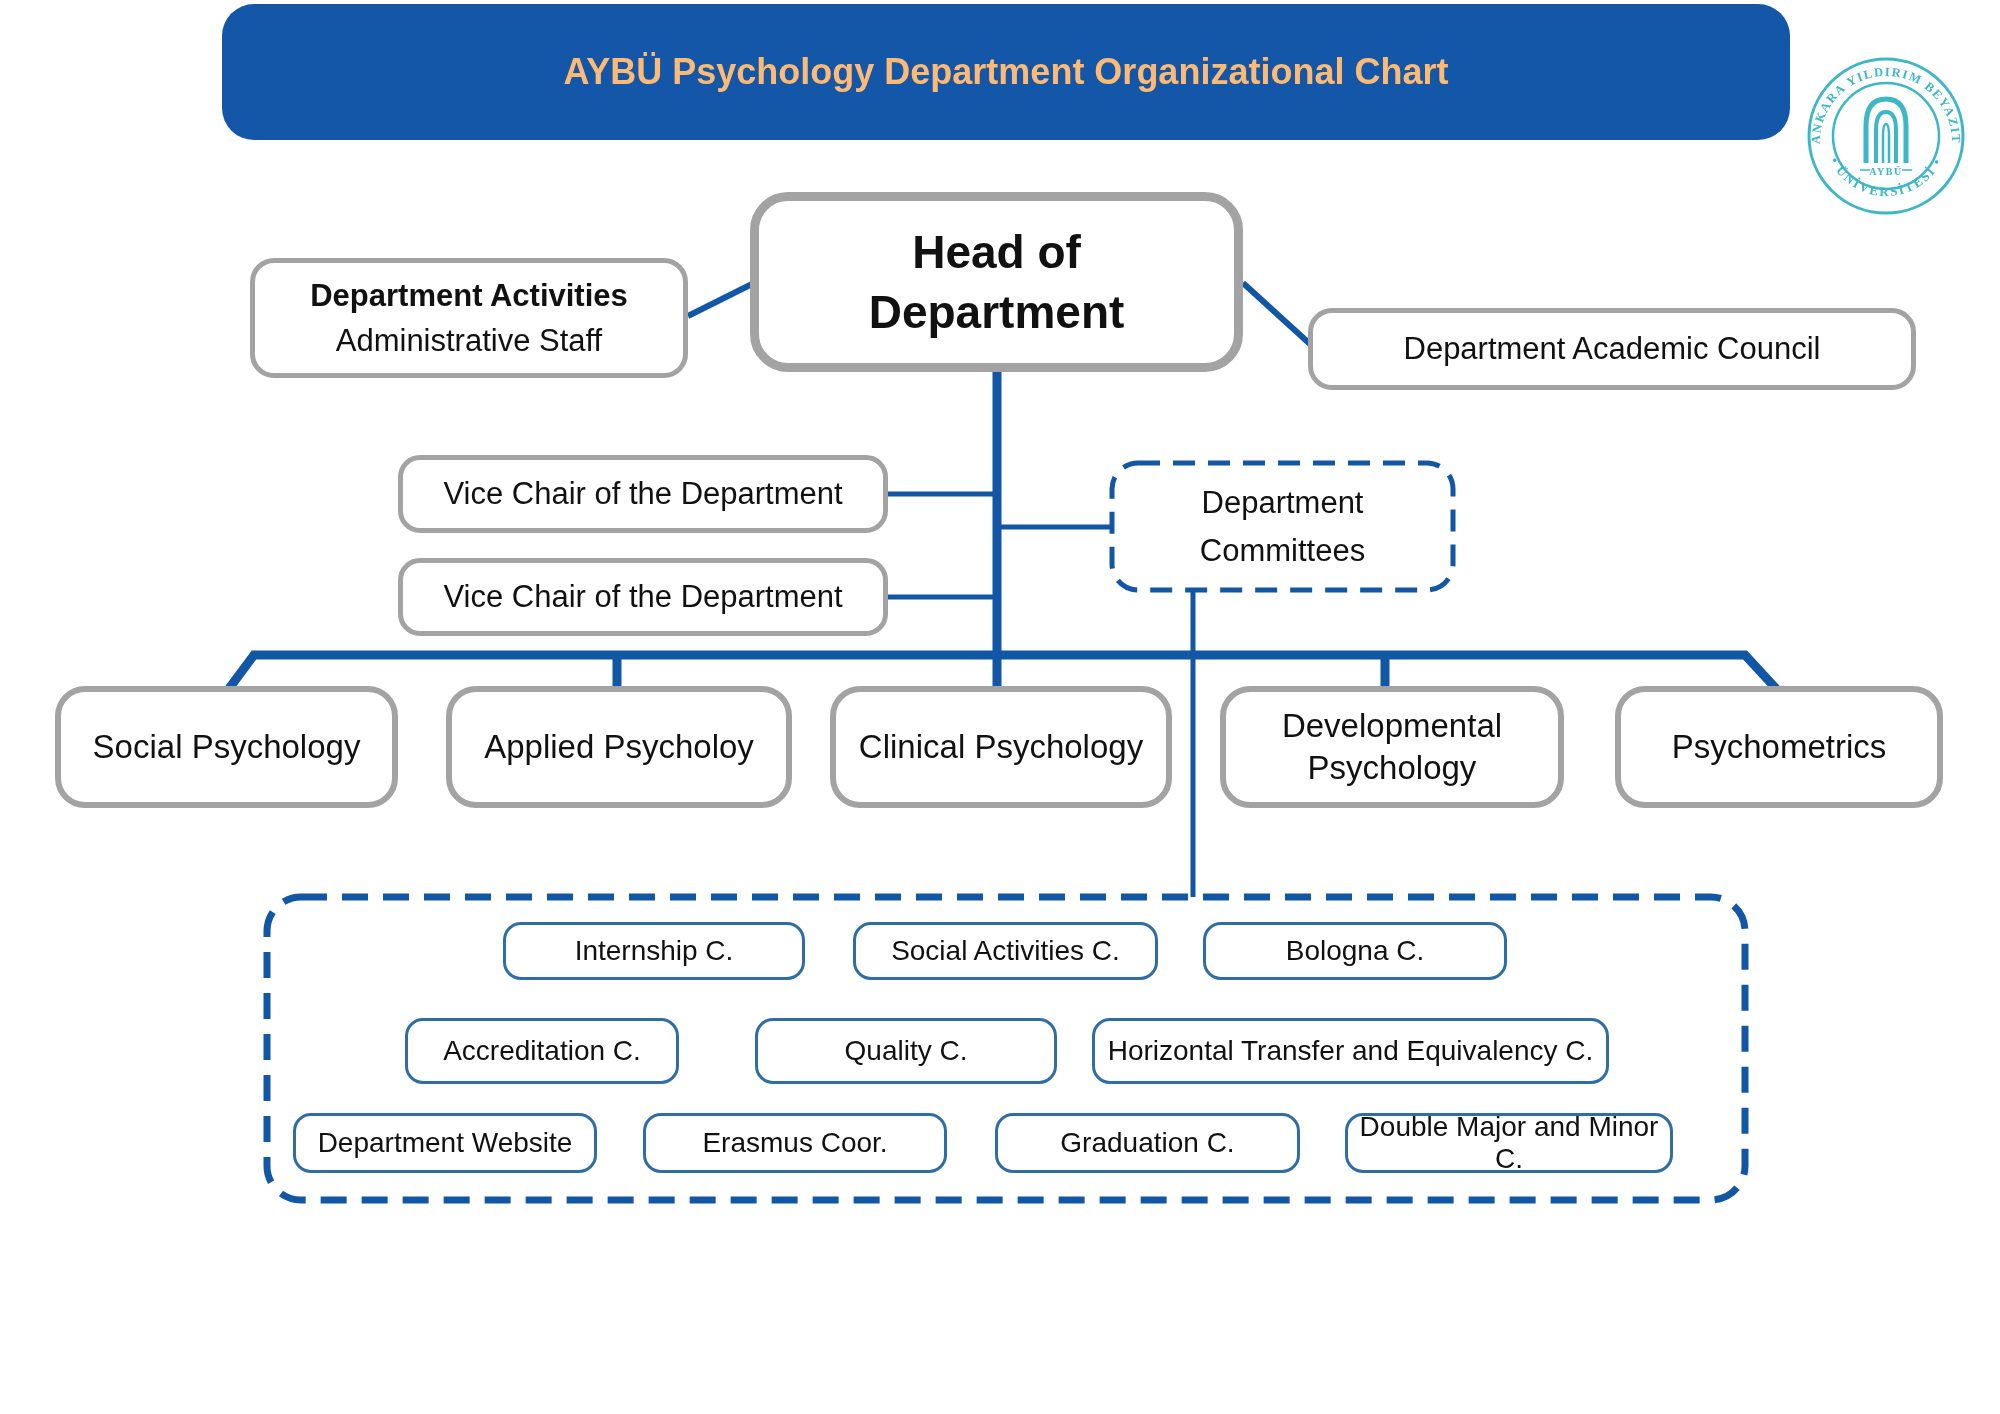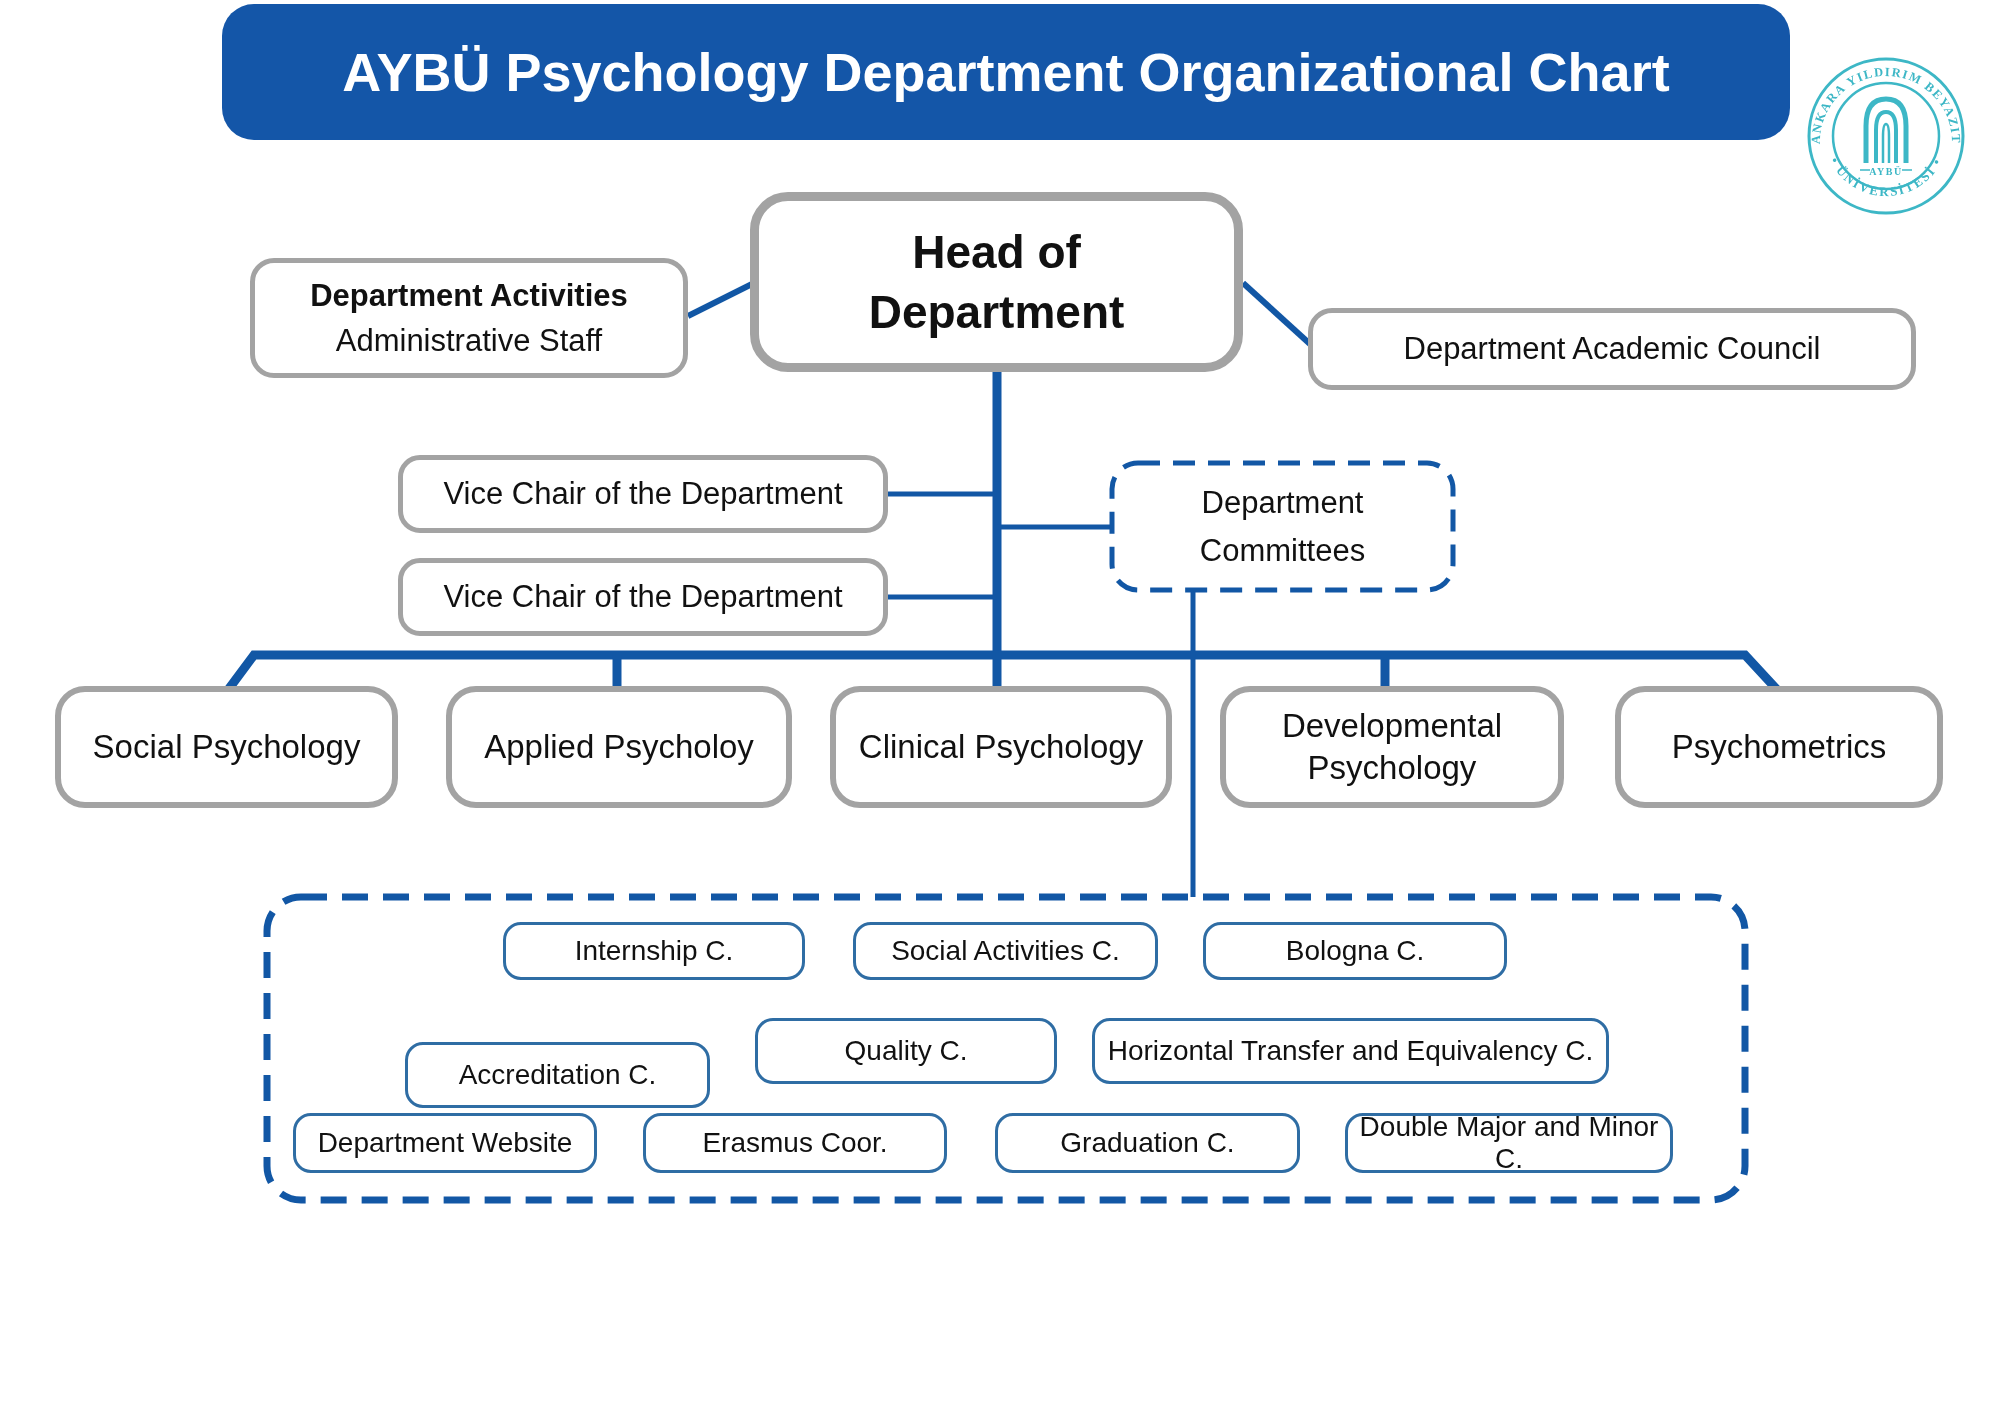--- a/index.html
+++ b/index.html
@@ -6,21 +6,21 @@
   .stage{
     position:relative;width:2000px;height:1414px;background:#ffffff;overflow:hidden;
     font-family:"Liberation Sans","DejaVu Sans",sans-serif;color:#111111;
   }
   .layer{position:absolute;left:0;top:0;width:2000px;height:1414px;}
   
   .banner{
     position:absolute;left:222px;top:4px;width:1568px;height:136px;
     background:#1456A8;border-radius:32px;display:flex;align-items:center;justify-content:center;
   }
-  .banner .title{color:#ffffff;font-weight:bold;font-size:54px;letter-spacing:0px;white-space:nowrap;}
+  .banner .title{color:#fdba74;font-weight:bold;font-size:36px;letter-spacing:0px;white-space:nowrap;}
   
   .node{
     position:absolute;background:#ffffff;border:5px solid #a3a3a3;border-radius:24px;
     display:flex;flex-direction:column;align-items:center;justify-content:center;text-align:center;
     box-sizing:border-box;
   }
   .head-box{left:750px;top:192px;width:493px;height:180px;border-width:9px;border-radius:38px;}
   .head-box .ln{font-size:46px;font-weight:bold;line-height:60px;}
   .secretariat{left:250px;top:258px;width:438px;height:120px;}
   .secretariat .t1{font-size:31px;font-weight:bold;line-height:46px;}
@@ -153,21 +153,21 @@
   <div class="cbox r1" style="left:503px;width:302px;">
     <div class="t">Internship C.</div>
   </div>
   <div class="cbox r1" style="left:853px;width:305px;">
     <div class="t">Social Activities C.</div>
   </div>
   <div class="cbox r1" style="left:1203px;width:304px;">
     <div class="t">Bologna C.</div>
   </div>
 
-  <div class="cbox r2" style="left:405px;width:305px;margin-top:24px;">
+  <div class="cbox r2" style="left:405px;width:274px;">
     <div class="t">Accreditation C.</div>
   </div>
   <div class="cbox r2" style="left:755px;width:302px;">
     <div class="t">Quality C.</div>
   </div>
   <div class="cbox r2" style="left:1092px;width:517px;">
     <div class="t">Horizontal Transfer and Equivalency C.</div>
   </div>
 
   <div class="cbox r3" style="left:293px;width:304px;">

